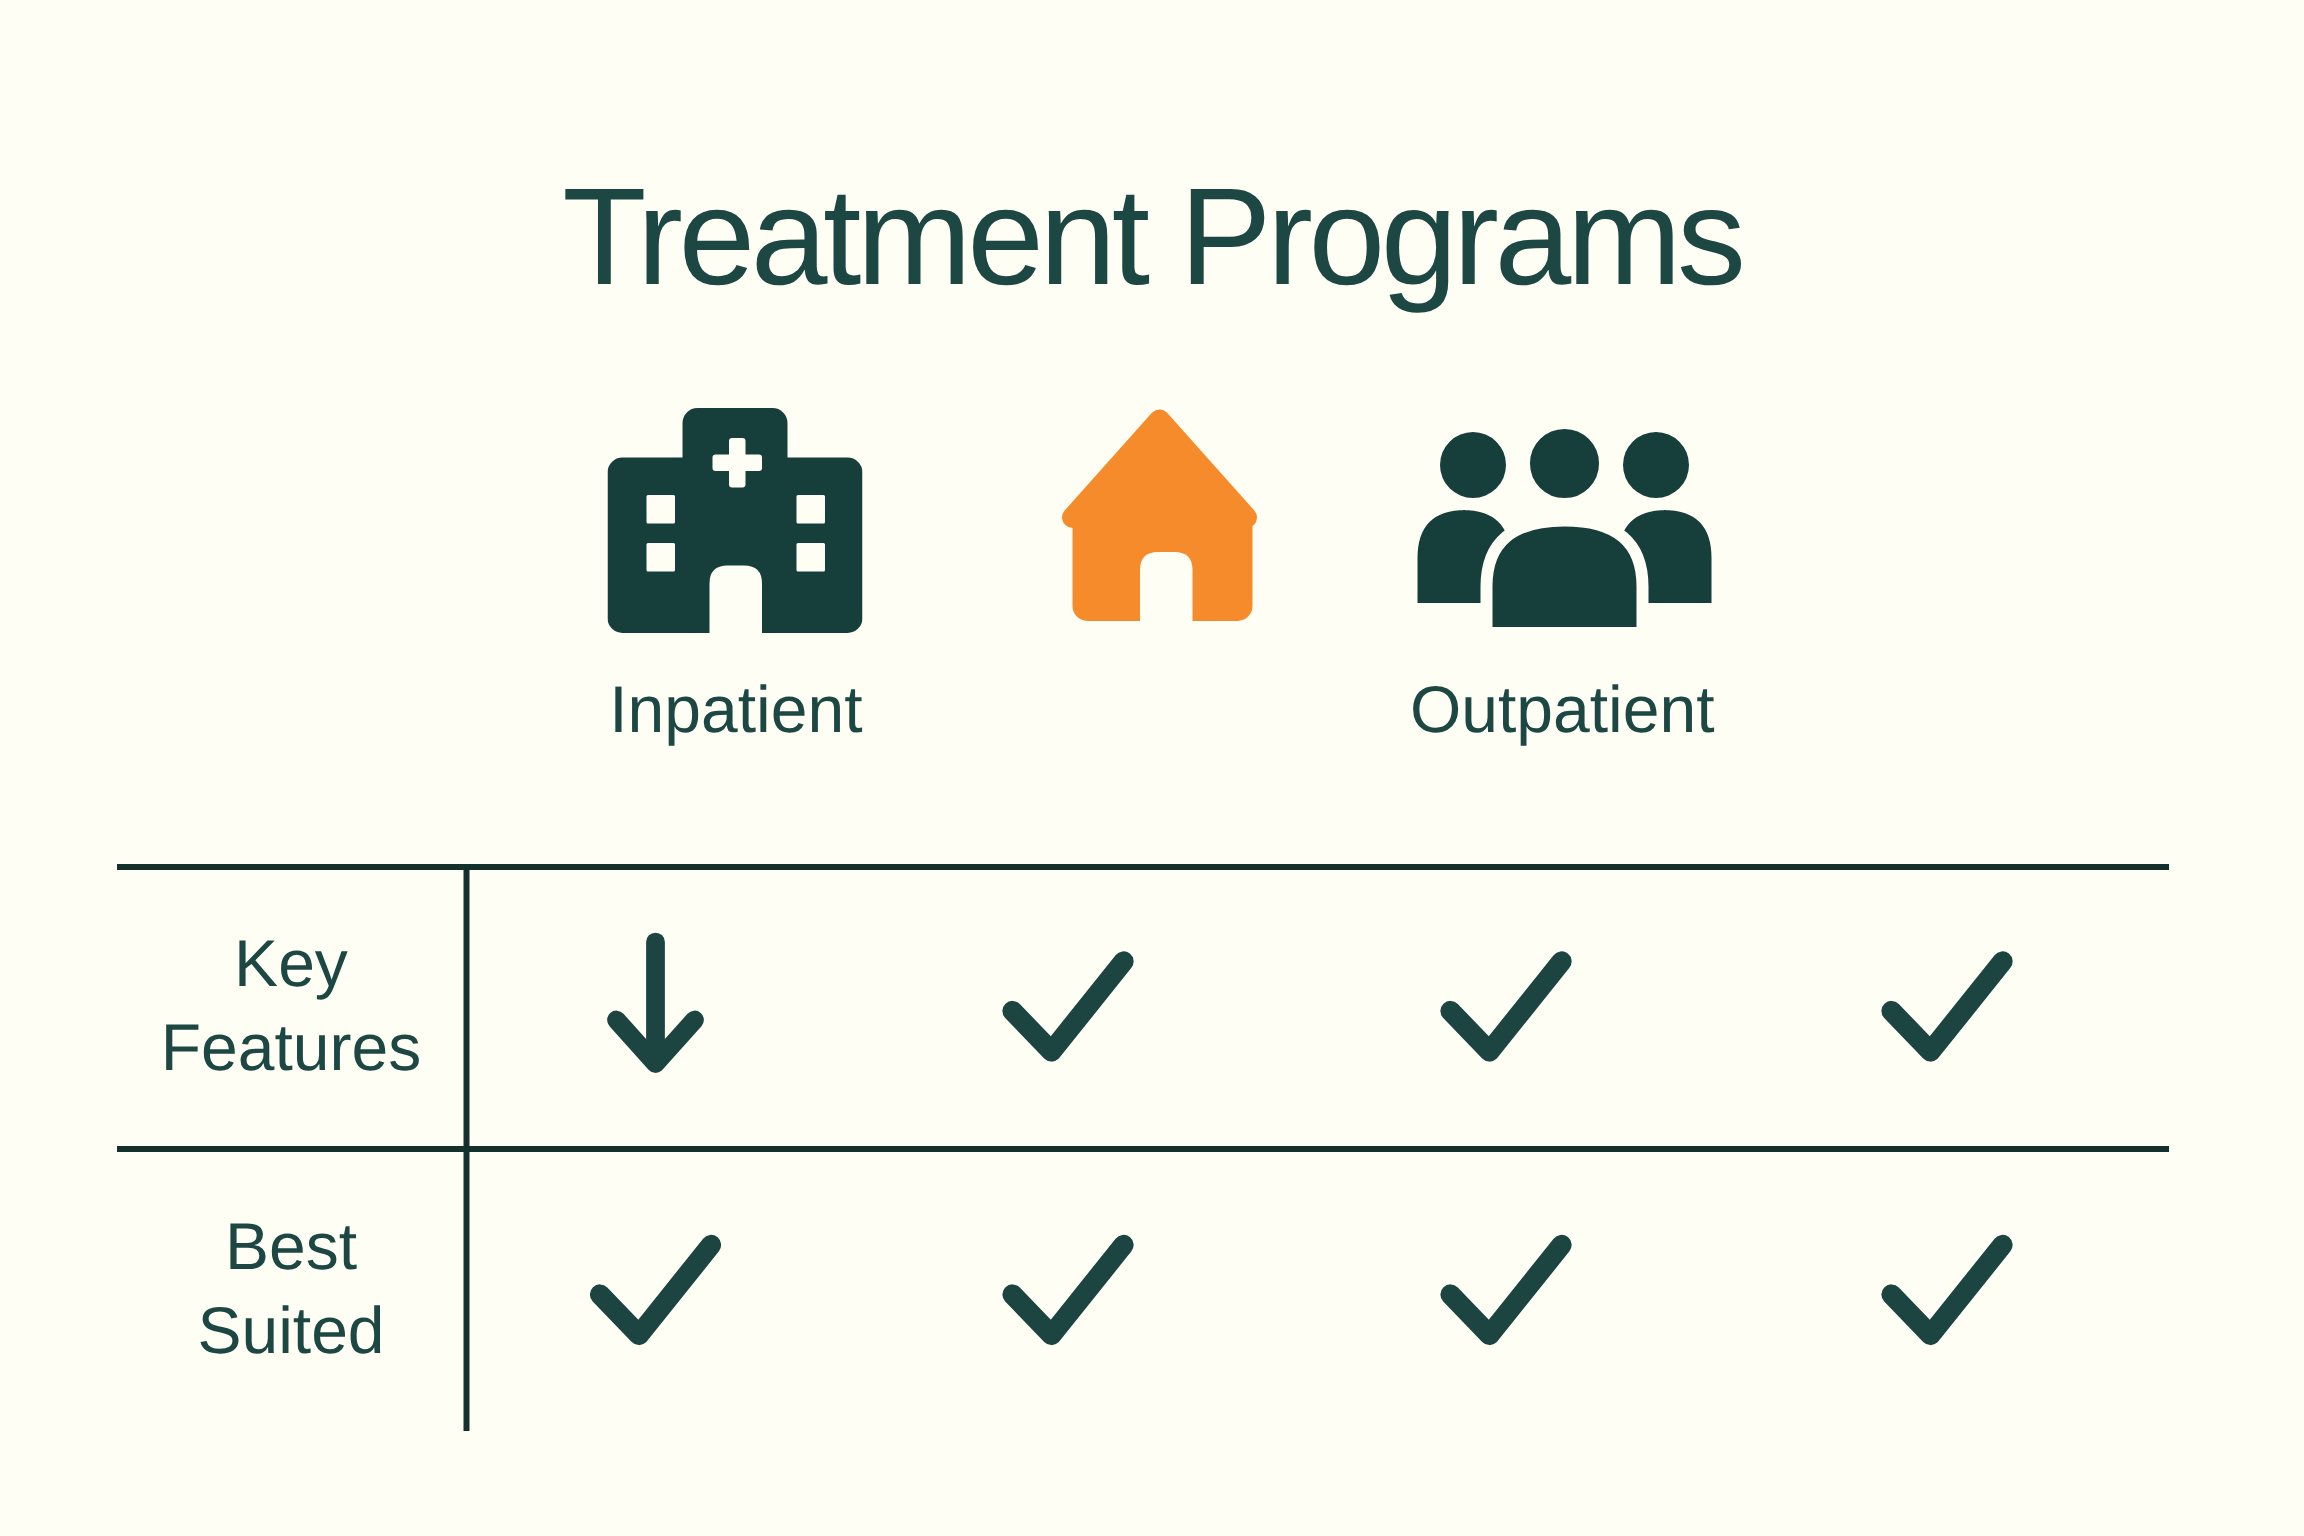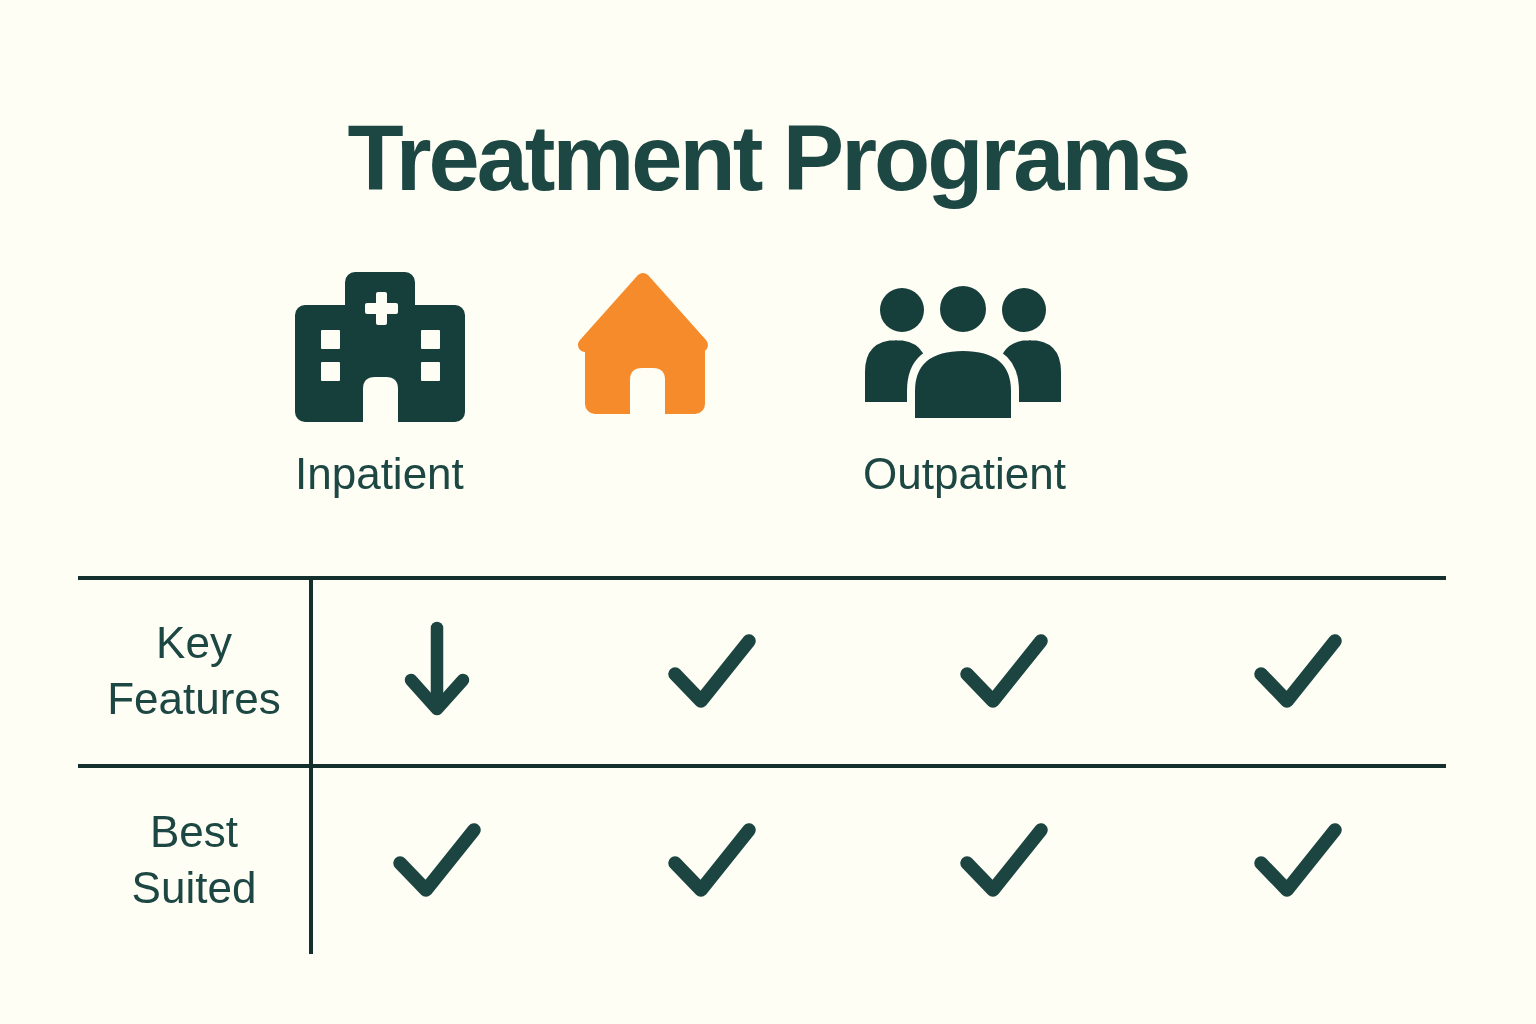--- a/index.html
+++ b/index.html
@@ -8,27 +8,27 @@
     background:#FFFEF5;
     font-family:"Liberation Sans", sans-serif;
     position:relative;overflow:hidden;
     color:#1D4743;
   }
   .stage{position:absolute;inset:0;}
 
   .title{
     position:absolute;top:112px;left:0;width:1536px;
     text-align:center;
-    font-size:92px;font-weight:700;letter-spacing:-3px;
+    font-size:92px;font-weight:400;letter-spacing:-3px;
     color:#1D4743;line-height:1;
   }
 
   .col{
     position:absolute;top:262px;width:280px;
-    display:flex;flex-direction:column;align-items:flex-start;
+    display:flex;flex-direction:column;align-items:flex-end;
   }
   .col-1{left:295px;}
   .col-2{left:570px;}
   .col-3{left:863px;}
   .col-4{left:1158px;}
   .icon-box{
     height:160px;display:flex;align-items:flex-end;justify-content:center;
   }
   .col-label{
     margin-top:24px;

